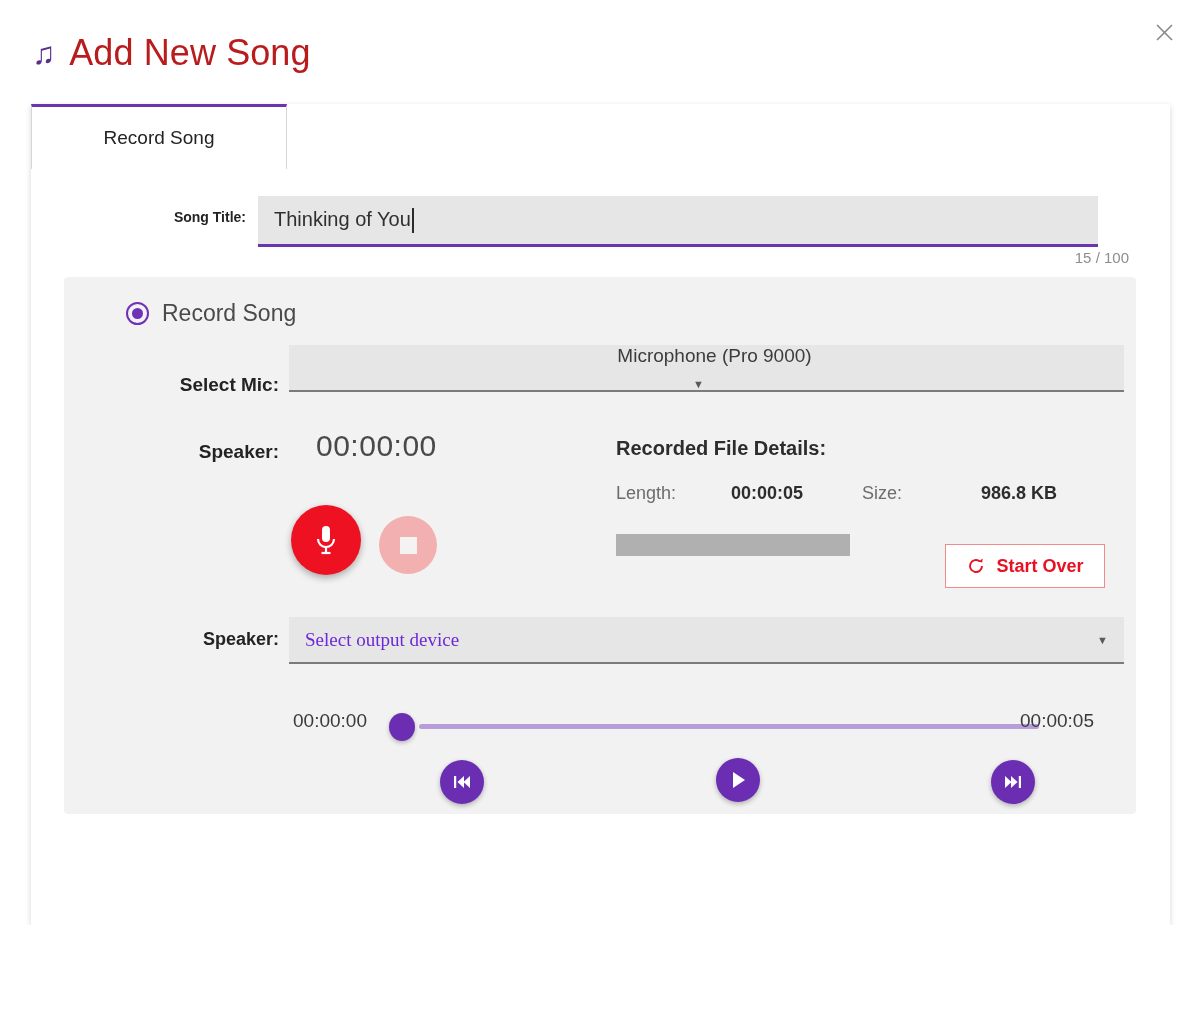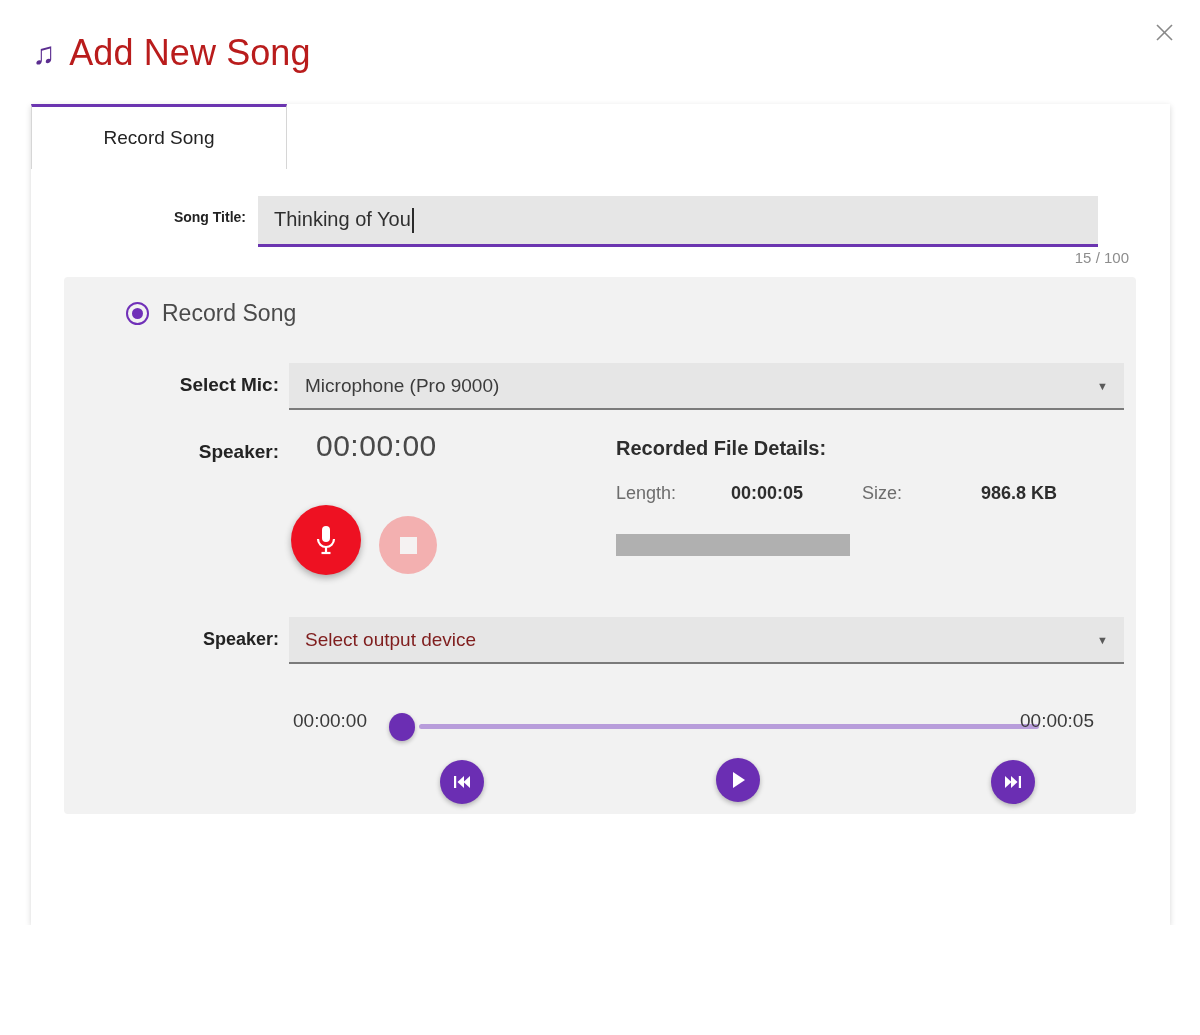--- a/index.html
+++ b/index.html
@@ -113,24 +113,24 @@
   .radio-label { font-size: 23px; color: #4a4a4a; }
 
   
   .sel-label-mic  { left: 60px; top: 97px; width: 155px; font-size: 19px; }
   .sel-label-spk  { left: 60px; top: 352px; width: 155px; font-size: 18px; text-align: right; }
   .select-box {
     position: absolute; left: 225px; width: 835px; height: 47px;
     background: #e6e6e6; border-bottom: 2px solid #7b7b7b;
     display: flex; align-items: center;
   }
-  .select-mic { top: 86px; }
+  .select-mic { top: 68px; flex-direction: column; }
   .select-spk { top: 340px; }
   .select-text { font-size: 19px; color: #3c3c3c; padding-left: 16px; flex: 1; }
-  .select-text.placeholder { color: #7f1d1d; }
+  .select-text.placeholder { color: #6d28d9; font-family: Liberation Serif, serif; }
   .select-arrow { font-size: 11px; color: #5a5a5a; padding-right: 16px; }
 
   
   .label-record { left: 60px; top: 164px; width: 155px; font-size: 19px; }
   .rec-timer {
     position: absolute; left: 252px; top: 152px;
     font-size: 30px; color: #494949; letter-spacing: .5px;
   }
   .rec-btn {
     position: absolute; left: 227px; top: 228px;
@@ -272,20 +272,27 @@
         <span class="stop-square"></span>
       </div>
 
       <div class="rfd-title">Recorded File Details:</div>
       <div class="rfd-k rfd-k-len">Length:</div>
       <div class="rfd-v rfd-v-len">00:00:05</div>
       <div class="rfd-k rfd-k-size">Size:</div>
       <div class="rfd-v rfd-v-size">986.8 KB</div>
       <div class="wave-bar"></div>
 
+      <div class="start-over">
+        <svg width="20" height="20" viewBox="0 0 20 20" aria-hidden="true">
+          <path d="M16 10 a6 6 0 1 1 -2.2 -4.6" fill="none" stroke="#e81123" stroke-width="1.9"></path>
+          <path d="M16.6 2.6 L16.2 6.4 L12.6 5.4 Z" fill="#e81123"></path>
+        </svg>
+        <span class="start-over-label">Start Over</span>
+      </div>
 
       <div class="field-label sel-label-spk">Speaker:</div>
       <div class="select-box select-spk">
         <span class="select-text placeholder">Select output device</span>
         <span class="select-arrow">▼</span>
       </div>
 
       <div class="pb-row">
         <span class="pb-time pb-time-left">00:00:00</span>
         <span class="slider-track"></span>

